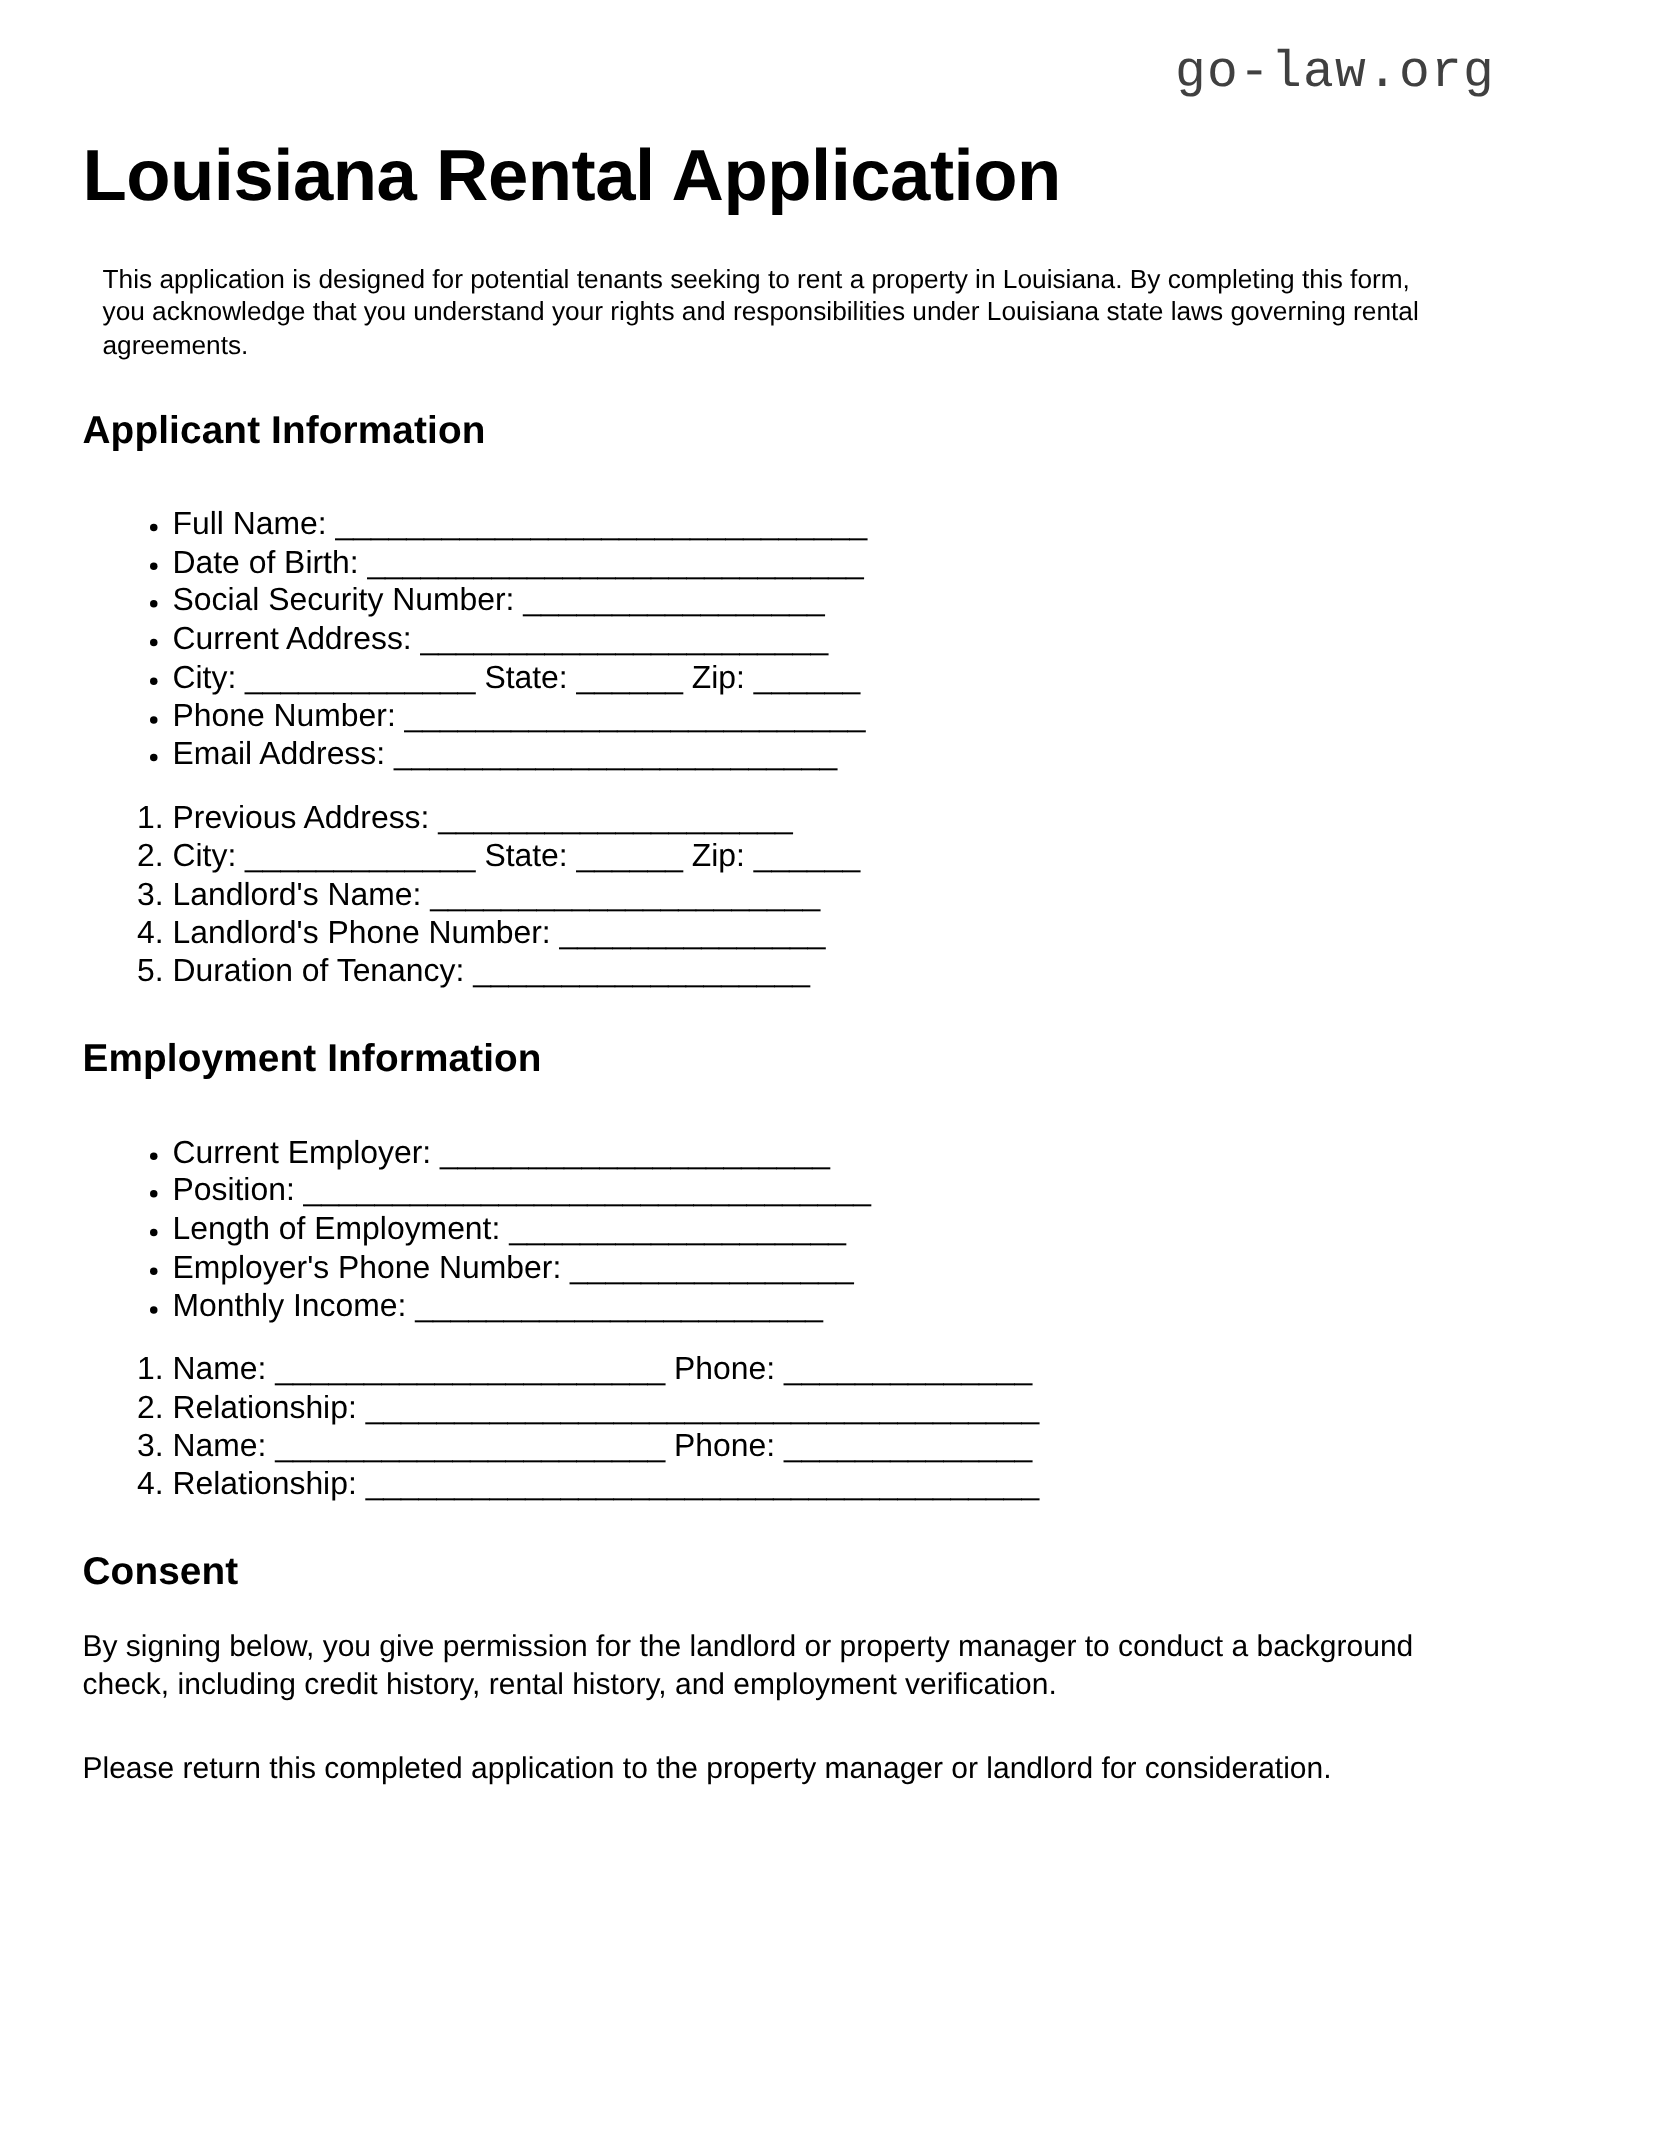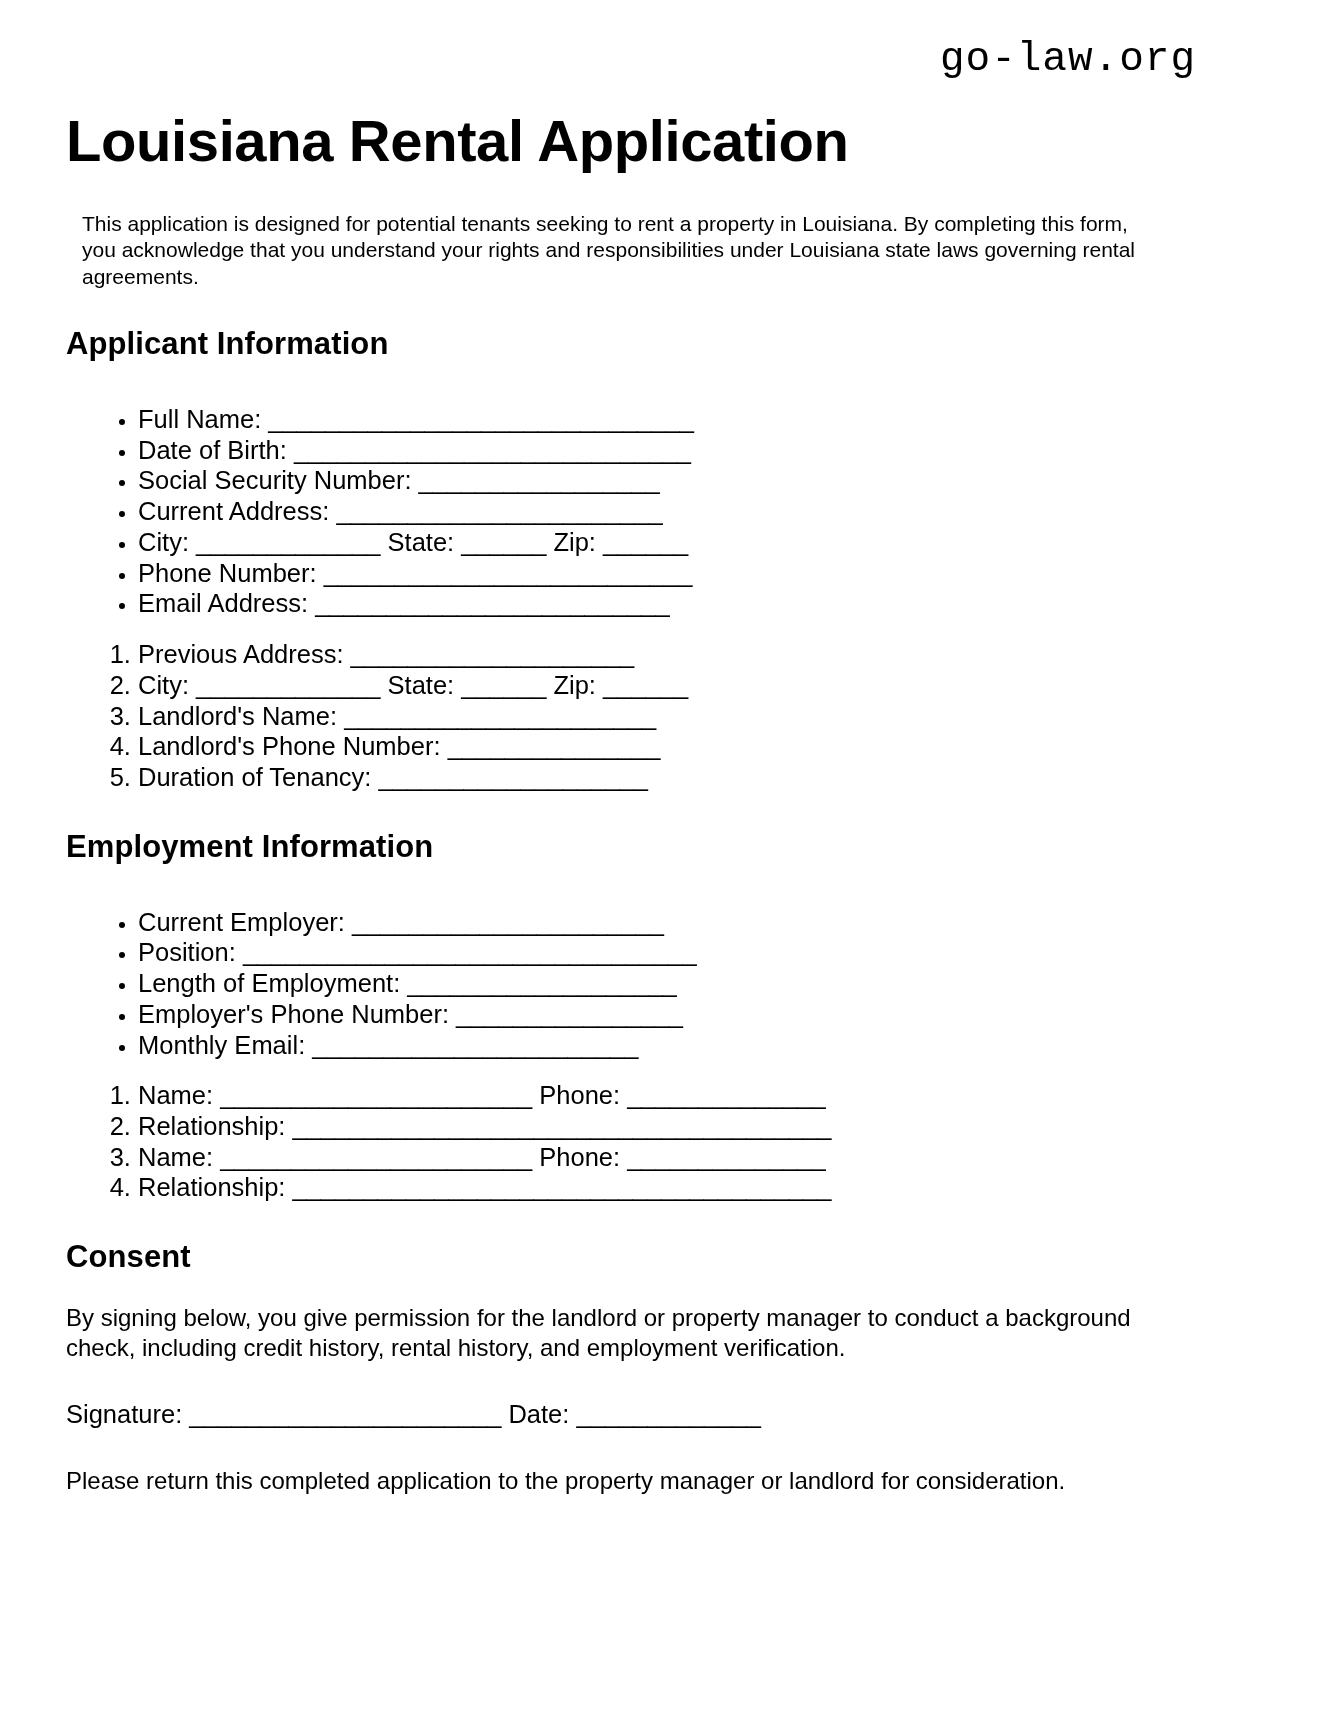--- a/index.html
+++ b/index.html
@@ -26,21 +26,21 @@
     top: 0;
     width: 1130px;
   }
   .brand {
     position: absolute;
     top: 36px;
     right: 0px;
     font-family: "Liberation Mono", "DejaVu Sans Mono", monospace;
     font-size: 41px;
     letter-spacing: 1px;
-    color: #000000;
+    color: #404040;
     white-space: nowrap;
   }
   h1.doc-title {
     margin: 0;
     padding-top: 108px;
     font-size: 58px;
     font-weight: bold;
     letter-spacing: -0.4px;
     line-height: 1.15;
   }
@@ -120,31 +120,30 @@
       <li>Landlord's Phone Number: _______________</li>
       <li>Duration of Tenancy: ___________________</li>
     </ol>
 
     <h2 class="section">Employment Information</h2>
     <ul class="fields">
       <li>Current Employer: ______________________</li>
       <li>Position: ________________________________</li>
       <li>Length of Employment: ___________________</li>
       <li>Employer's Phone Number: ________________</li>
-      <li>Monthly Email: _______________________</li>
+      <li>Monthly Income: _______________________</li>
     </ul>
 
     <ol class="fields">
       <li>Name: ______________________ Phone: ______________</li>
       <li>Relationship: ______________________________________</li>
       <li>Name: ______________________ Phone: ______________</li>
       <li>Relationship: ______________________________________</li>
     </ol>
 
     <h2 class="section">Consent</h2>
     <p class="body-text">By signing below, you give permission for the landlord or property manager to conduct a background check, including credit history, rental history, and employment verification.</p>
 
-    <p class="sig-line">Signature: ______________________ Date: _____________</p>
 
     <p class="closing">Please return this completed application to the property manager or landlord for consideration.</p>
 
   </div>
 </div>
 
 </body></html>

